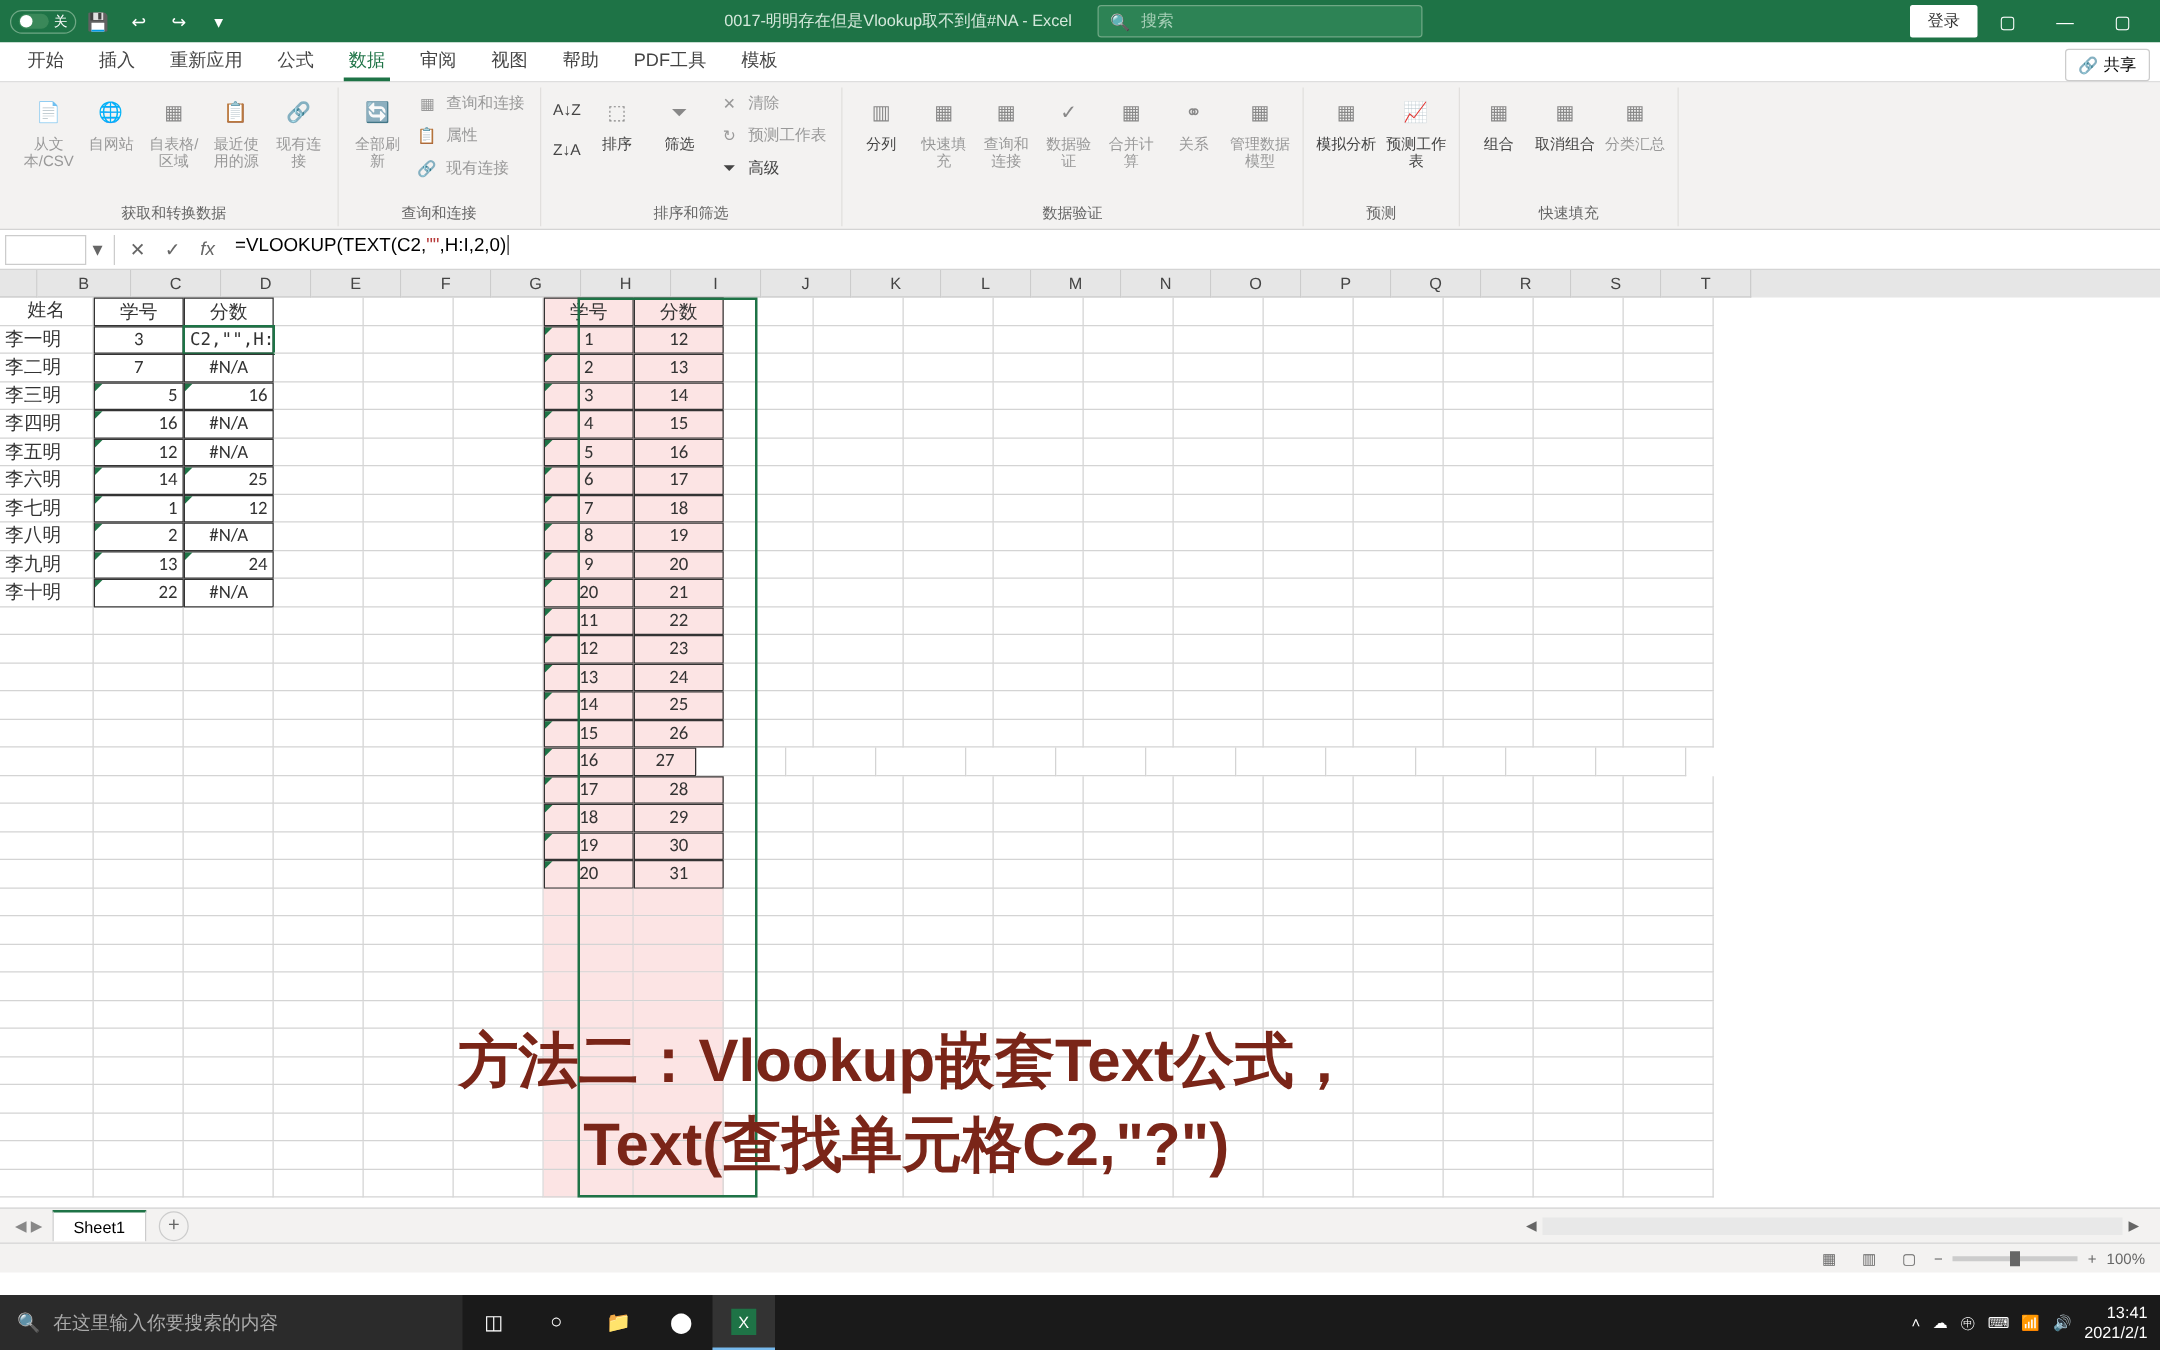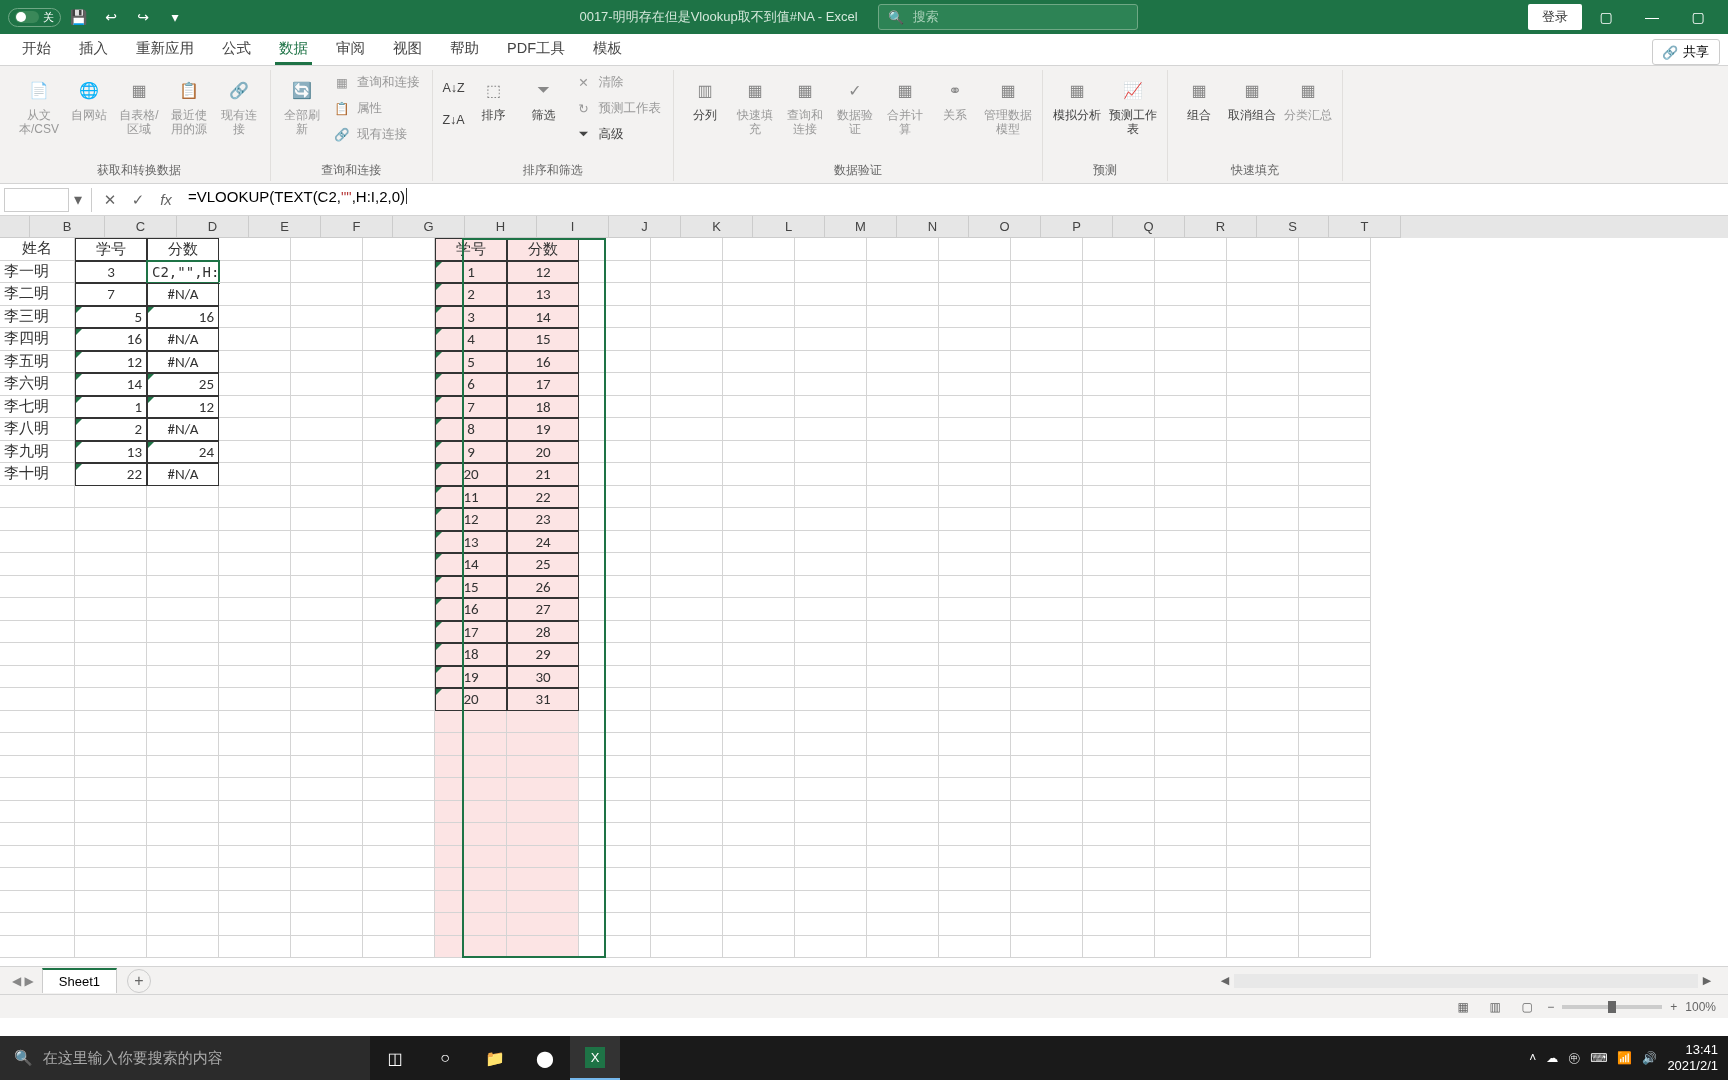--- a/index.html
+++ b/index.html
@@ -688,21 +688,21 @@
       </div>
       <div class="row">
         <div class="row-h" style="width: 0px; border: none;"></div>
         <div class="cell" style="width: 75px;"></div>
         <div class="cell" style="width: 72px;"></div>
         <div class="cell" style="width: 72px;"></div>
         <div class="cell" style="width: 72px;"></div>
         <div class="cell" style="width: 72px;"></div>
         <div class="cell" style="width: 72px;"></div>
         <div class="cell center border-all pink tri" style="width: 72px;">16</div>
-        <div class="cell center border-all pink" style="width: 72px;">27</div>
+        <div class="cell center border-all pink" style="width: 50px;">27</div>
         <div class="cell" style="width: 72px;"></div>
         <div class="cell" style="width: 72px;"></div>
         <div class="cell" style="width: 72px;"></div>
         <div class="cell" style="width: 72px;"></div>
         <div class="cell" style="width: 72px;"></div>
         <div class="cell" style="width: 72px;"></div>
         <div class="cell" style="width: 72px;"></div>
         <div class="cell" style="width: 72px;"></div>
         <div class="cell" style="width: 72px;"></div>
         <div class="cell" style="width: 72px;"></div>
@@ -1035,20 +1035,24 @@
         <div class="cell" style="width: 72px;"></div>
         <div class="cell" style="width: 72px;"></div>
         <div class="cell" style="width: 72px;"></div>
         <div class="cell" style="width: 72px;"></div>
         <div class="cell" style="width: 72px;"></div>
       </div>
     </div>
 
   <div class="selection-border" style="top:22px; left:462px; width:144px; height:720px;"></div>
 
+  <div class="overlay-text">
+    <div>方法二：Vlookup嵌套Text公式，</div>
+    <div>Text(查找单元格C2,"?")</div>
+  </div>
 </div>
 
 <div class="sheet-tabs-row">
   <div class="sheet-nav">◀ ▶</div>
   <div class="sheet-tab">Sheet1</div>
   <div class="add-sheet">+</div>
   <div class="hscroll">
     <div class="hscroll-arrow">◀</div>
       <div class="hscroll-track"></div>
       <div class="hscroll-arrow">▶</div>

